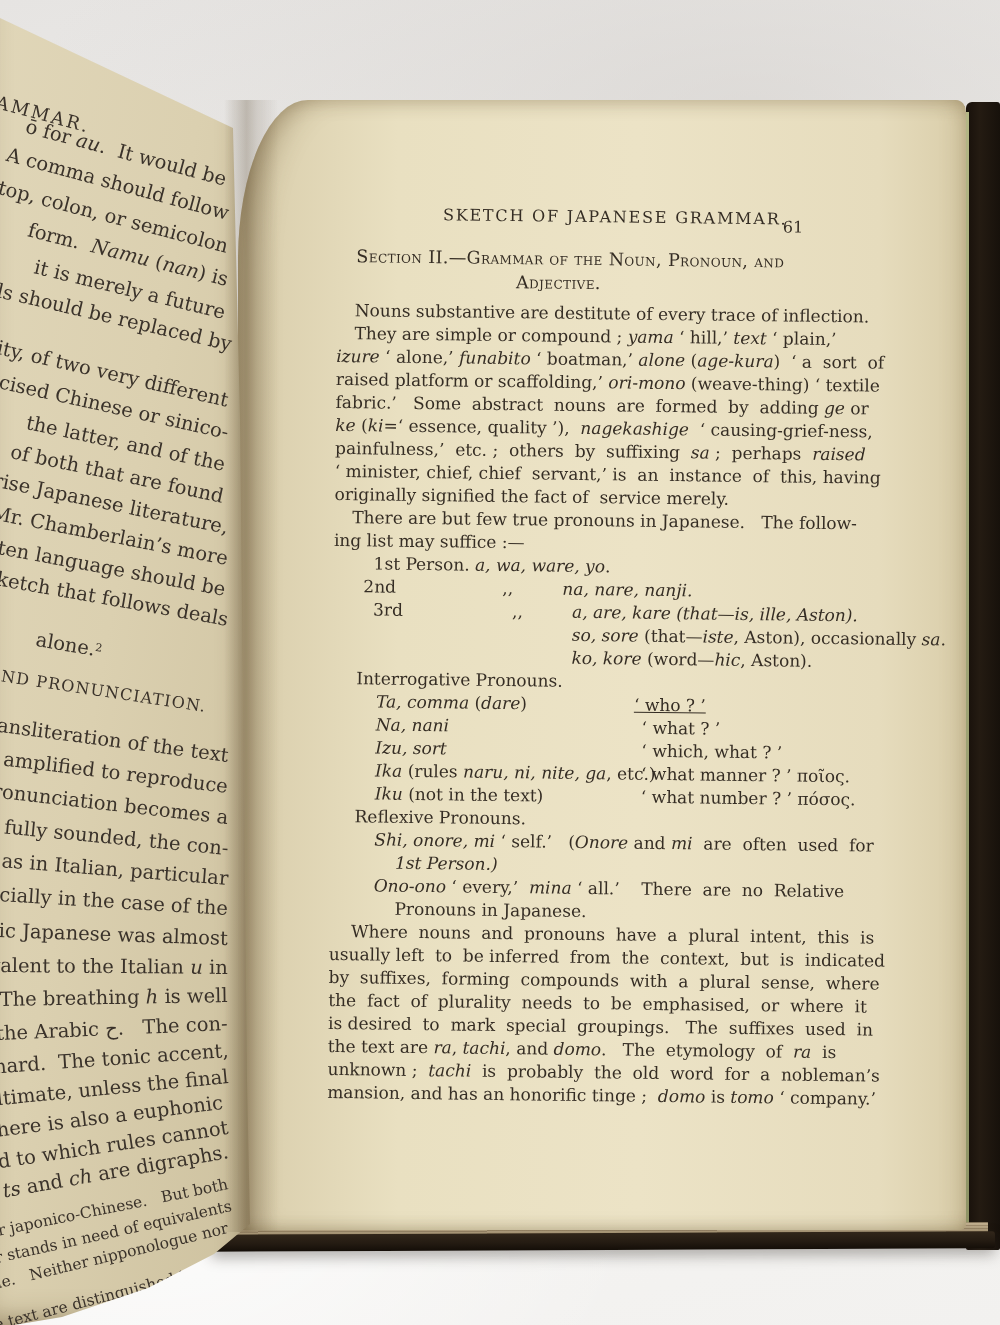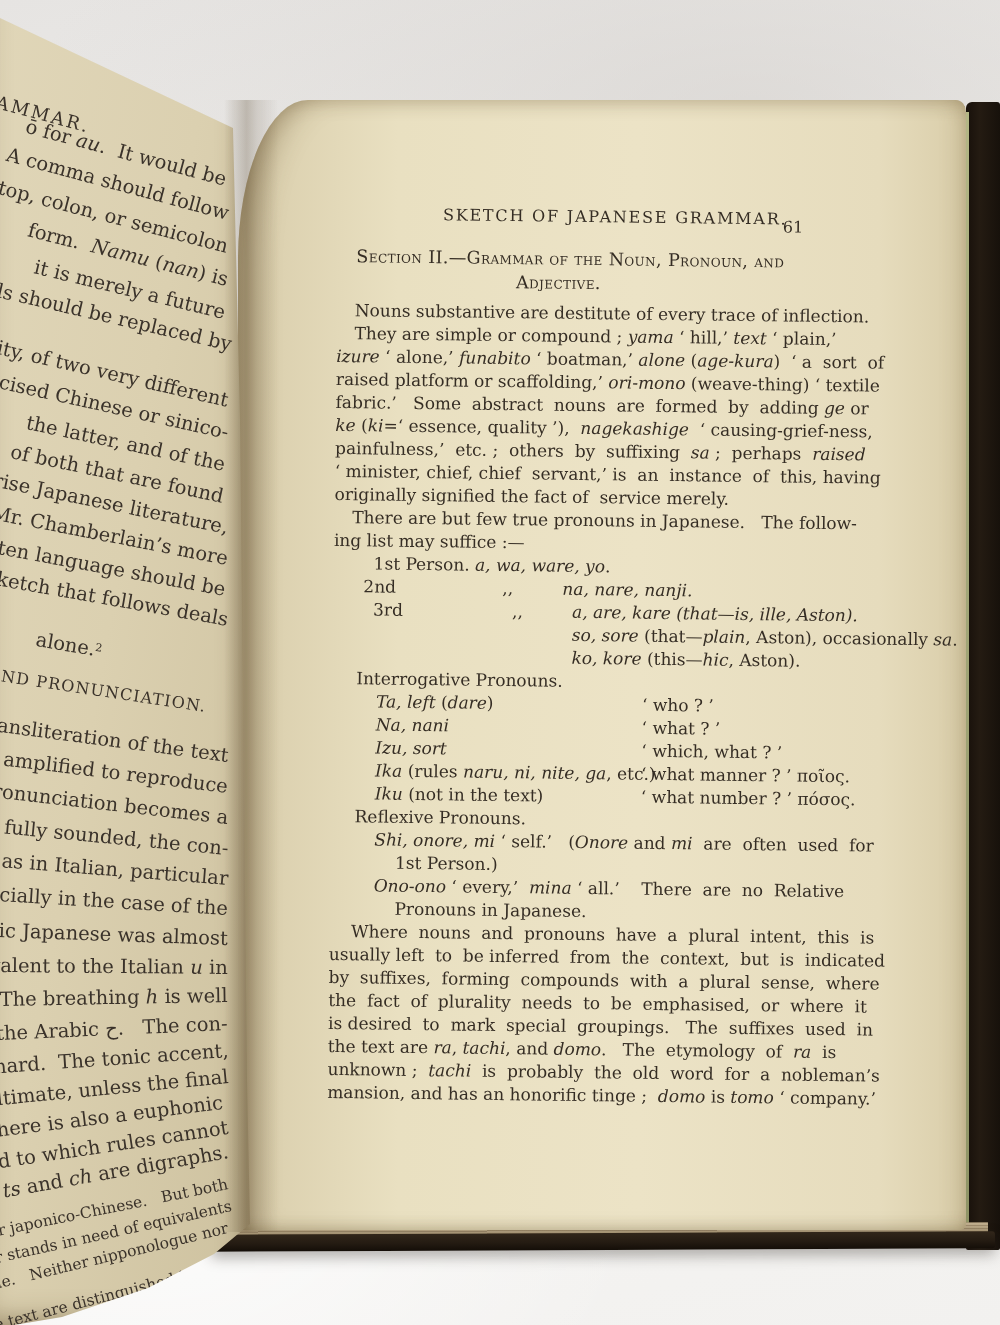--- a/index.html
+++ b/index.html
@@ -90,31 +90,31 @@
         <div class="tline" style="top: 392px; left: 338px;"><span>fabric.’   Some  abstract  nouns  are  formed  by  adding </span><span class="st-i">ge</span><span> or</span></div>
         <div class="tline" style="top: 415px; left: 338px;"><span class="st-i">ke</span><span> (</span><span class="st-i">ki</span><span>=‘ essence, quality ’),  </span><span class="st-i">nagekashige</span><span>  ‘ causing-grief-ness,</span></div>
         <div class="tline" style="top: 438px; left: 338px;"><span>painfulness,’  etc. ;  others  by  suffixing  </span><span class="st-i">sa</span><span> ;  perhaps  </span><span class="st-i">raised</span></div>
         <div class="tline" style="top: 461px; left: 338px;"><span>‘ minister, chief, chief  servant,’ is  an  instance  of  this, having</span></div>
         <div class="tline" style="top: 484px; left: 338px;"><span>originally signified the fact of  service merely.</span></div>
         <div class="tline" style="top: 507px; left: 356px;"><span>There are but few true pronouns in Japanese.   The follow-</span></div>
         <div class="tline" style="top: 530px; left: 338px;"><span>ing list may suffice :—</span></div>
         <div class="tline" style="top: 553px; left: 378px;"><span>1st Person. </span><span class="st-i">a, wa, ware, yo</span><span>.</span></div>
         <div class="tline" style="top: 576px; left: 368px;"><span>2nd</span><span class="colspan" style="left: 139px;">,,</span><span class="st-i colspan" style="left: 199px;">na, nare, nanji.</span></div>
         <div class="tline" style="top: 599px; left: 378px;"><span>3rd</span><span class="colspan" style="left: 139px;">,,</span><span class="st-i colspan" style="left: 199px;">a, are, kare<span> (that—</span><span class="st-i">is</span><span>, </span><span class="st-i">ille</span><span>, Aston).</span></span></div>
-        <div class="tline" style="top: 622px; left: 577px;"><span class="st-i">so, sore</span><span> (that—</span><span class="st-i">plain</span><span>, Aston), occasionally </span><span class="st-i">sa</span><span>.</span></div>
-        <div class="tline" style="top: 645px; left: 577px;"><span class="st-i">ko, kore</span><span> (this—</span><span class="st-i">hic</span><span>, Aston).</span></div>
+        <div class="tline" style="top: 622px; left: 577px;"><span class="st-i">so, sore</span><span> (that—</span><span class="st-i">iste</span><span>, Aston), occasionally </span><span class="st-i">sa</span><span>.</span></div>
+        <div class="tline" style="top: 645px; left: 577px;"><span class="st-i">ko, kore</span><span> (word—</span><span class="st-i">hic</span><span>, Aston).</span></div>
         <div class="tline" style="top: 668px; left: 362px;"><span>Interrogative Pronouns.</span></div>
-        <div class="tline" style="top: 691px; left: 382px;"><span class="st-i">Ta, left</span><span> (</span><span class="st-i">dare</span><span>)</span><span class="colspan" style="left: 266px;">‘ who ? ’</span></div>
+        <div class="tline" style="top: 691px; left: 382px;"><span class="st-i">Ta, comma</span><span> (</span><span class="st-i">dare</span><span>)</span><span class="colspan" style="left: 258px; text-decoration: underline;">‘ who ? ’</span></div>
         <div class="tline" style="top: 714px; left: 382px;"><span class="st-i">Na, nani</span><span class="colspan" style="left: 266px;">‘ what ? ’</span></div>
         <div class="tline" style="top: 737px; left: 382px;"><span class="st-i">Izu, sort</span><span class="colspan" style="left: 266px;">‘ which, what ? ’</span></div>
         <div class="tline" style="top: 760px; left: 382px;"><span class="st-i">Ika</span><span> (rules </span><span class="st-i">naru, ni, nite, ga</span><span>, etc.)</span><span class="colspan" style="left: 266px;">‘ what manner ? ’ ποῖος.</span></div>
         <div class="tline" style="top: 783px; left: 382px;"><span class="st-i">Iku</span><span> (not in the text)</span><span class="colspan" style="left: 266px;">‘ what number ? ’ πόσος.</span></div>
         <div class="tline" style="top: 806px; left: 362px;"><span>Reflexive Pronouns.</span></div>
         <div class="tline" style="top: 829px; left: 382px;"><span class="st-i">Shi, onore, mi</span><span> ‘ self.’   (</span><span class="st-i">Onore</span><span> and </span><span class="st-i">mi</span><span>  are  often  used  for</span></div>
-        <div class="tline" style="top: 852px; left: 403px;"><span>1st Person.)</span></div>
+        <div class="tline" style="top: 852px; left: 403px; font-style: italic;"><span>1st Person.)</span></div>
         <div class="tline" style="top: 875px; left: 382px;"><span class="st-i">Ono-ono</span><span> ‘ every,’  </span><span class="st-i">mina</span><span> ‘ all.’    There  are  no  Relative</span></div>
         <div class="tline" style="top: 898px; left: 403px;"><span>Pronouns in Japanese.</span></div>
         <div class="tline" style="top: 921px; left: 360px;"><span>Where  nouns  and  pronouns  have  a  plural  intent,  this  is</span></div>
         <div class="tline" style="top: 944px; left: 338px;"><span>usually left  to  be inferred  from  the  context,  but  is  indicated</span></div>
         <div class="tline" style="top: 967px; left: 338px;"><span>by  suffixes,  forming  compounds  with  a  plural  sense,  where</span></div>
         <div class="tline" style="top: 990px; left: 338px;"><span>the  fact  of  plurality  needs  to  be  emphasised,  or  where  it</span></div>
         <div class="tline" style="top: 1013px; left: 338px;"><span>is desired  to  mark  special  groupings.   The  suffixes  used  in</span></div>
         <div class="tline" style="top: 1036px; left: 338px;"><span>the text are </span><span class="st-i">ra</span><span>, </span><span class="st-i">tachi</span><span>, and </span><span class="st-i">domo</span><span>.   The  etymology  of  </span><span class="st-i">ra</span><span>  is</span></div>
         <div class="tline" style="top: 1059px; left: 338px;"><span>unknown ;  </span><span class="st-i">tachi</span><span>  is  probably  the  old  word  for  a  nobleman’s</span></div>
         <div class="tline" style="top: 1082px; left: 338px;"><span>mansion, and has an honorific tinge ;  </span><span class="st-i">domo</span><span> is </span><span class="st-i">tomo</span><span> ‘ company.’</span></div>

